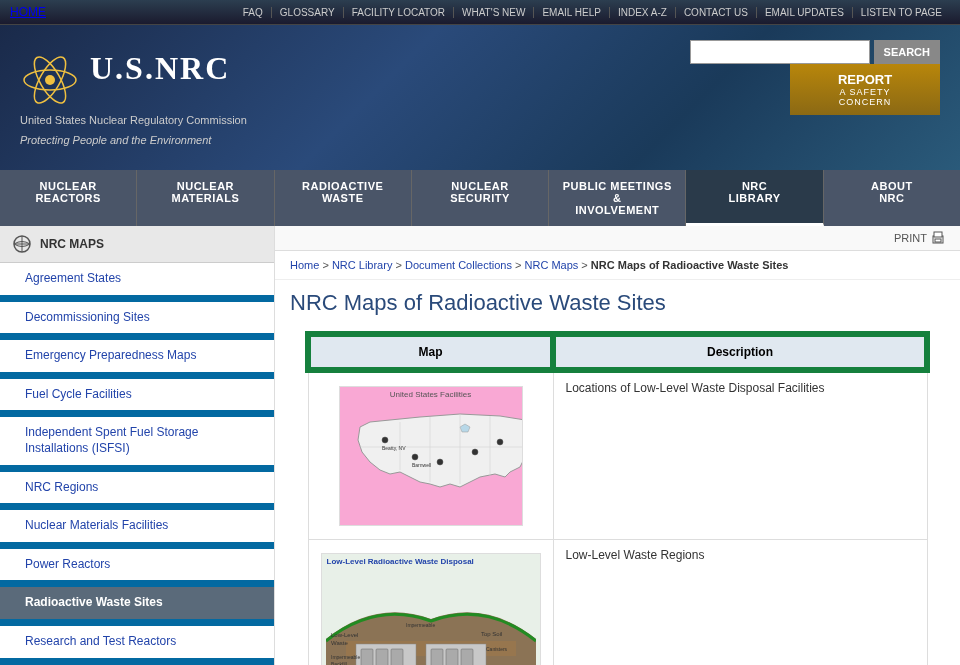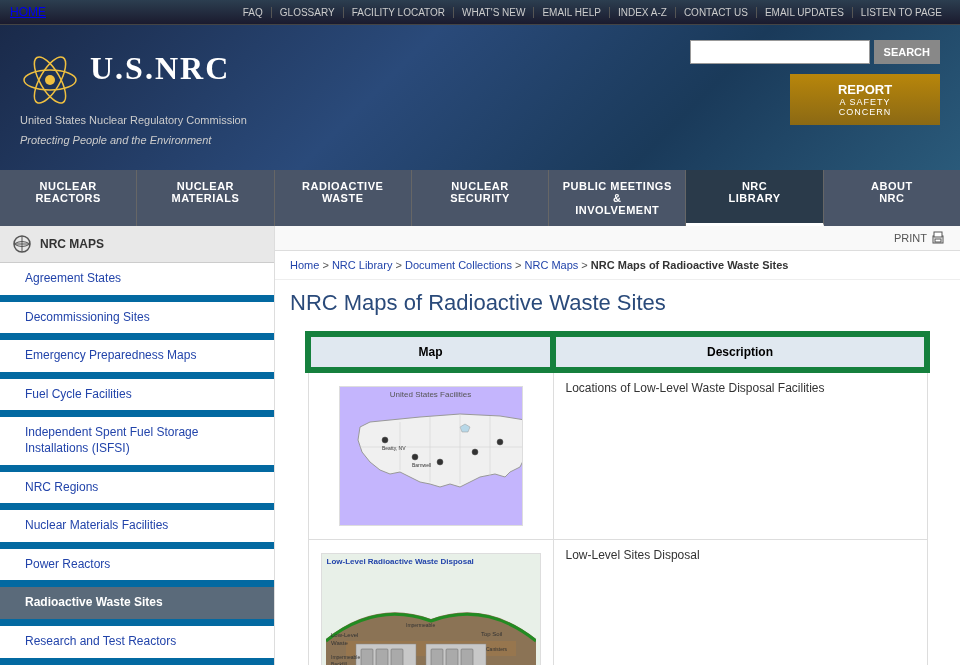--- a/index.html
+++ b/index.html
@@ -74,21 +74,20 @@
       font-style: italic;
       margin-top: 4px;
     }
     #header .header-right {
       position: absolute;
       right: 20px;
       top: 15px;
       display: flex;
       flex-direction: column;
       align-items: flex-end;
-      gap: 10px;
     }
     #header .search-box {
       display: flex;
       gap: 4px;
     }
     #header .search-input {
       width: 180px;
       height: 24px;
       border: 1px solid #999;
       padding: 2px 6px;
@@ -259,21 +258,21 @@
       font-size: 12px;
     }
     .map-cell { width: 240px; text-align: center; }
     .desc-cell { color: #333; vertical-align: middle; font-size: 13px; }
 
     
     .us-map-placeholder {
       width: 184px;
       height: 140px;
       border: 1px solid #ddd;
-      background: #c4b5fd;
+      background: #f9a8d4;
       margin: 5px auto;
       position: relative;
       overflow: hidden;
     }
     .us-map-title {
       font-size: 8px;
       text-align: center;
       color: #555;
       padding: 3px;
     }
@@ -481,21 +480,21 @@
                   <text x="80" y="58" font-size="5" fill="#333">Impermeable</text>
                   <text x="5" y="90" font-size="5" fill="#333">Impermeable</text>
                   <text x="5" y="97" font-size="5" fill="#333">Backfill</text>
                   <text x="160" y="82" font-size="5" fill="#333">Canisters</text>
                   <text x="150" y="108" font-size="5" fill="#333">Drainage</text>
                   <text x="153" y="114" font-size="5" fill="#333">System</text>
                 </svg>
               </div>
             </td>
             <td class="desc-cell">
-              <span>Low-Level Sites Disposal</span>
+              <span>Low-Level Waste Regions</span>
             </td>
           </tr>
         </tbody>
       </table>
     </div>
   </div>
 
 </div>
 
 </body></html>

